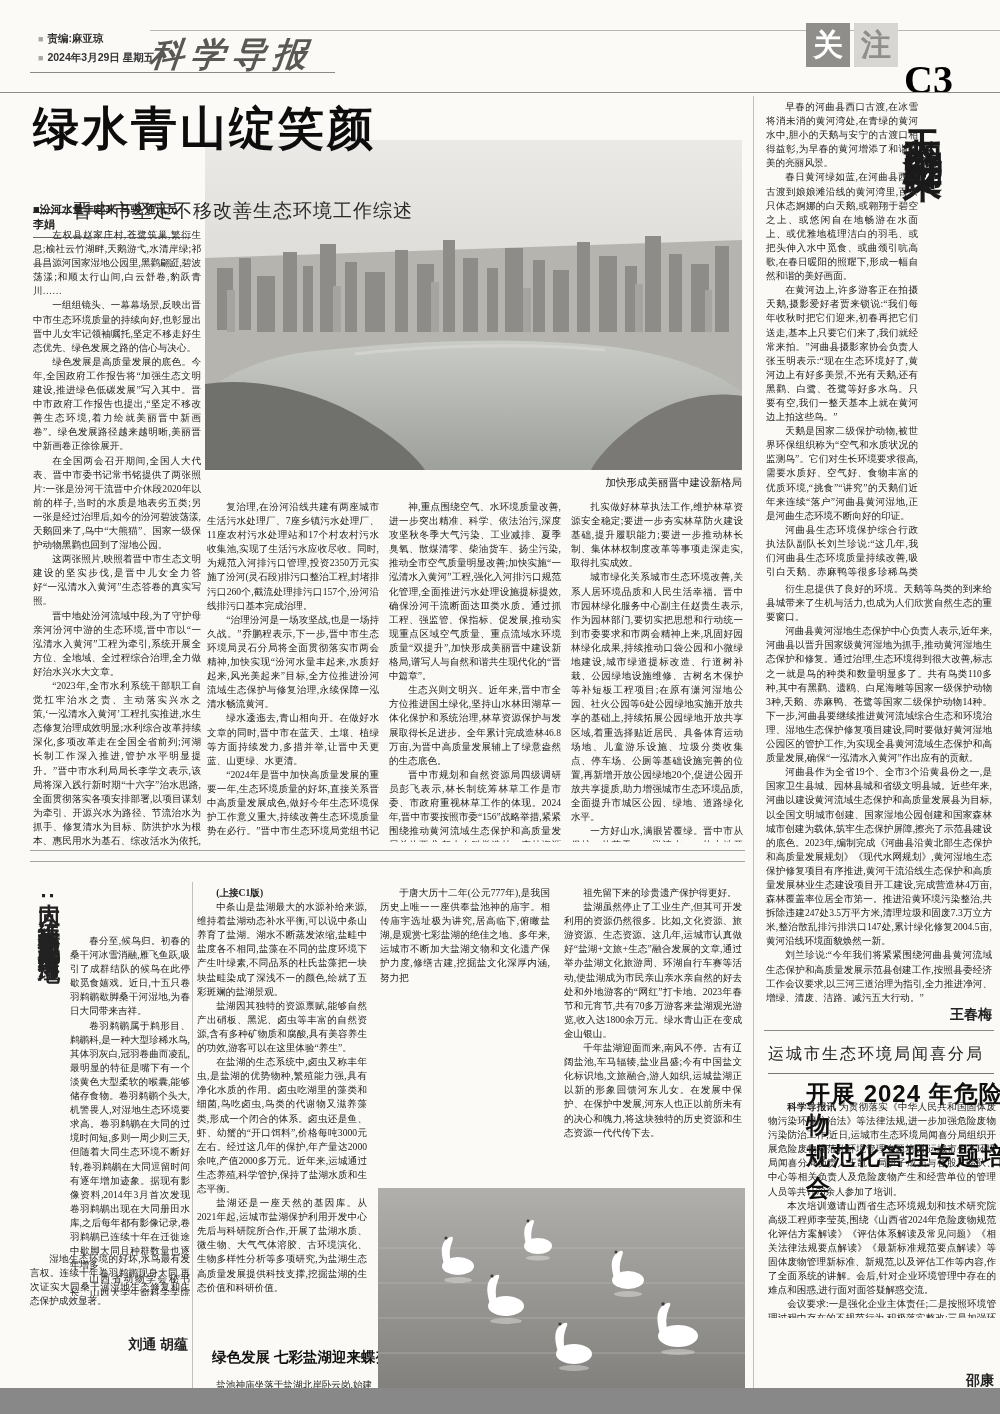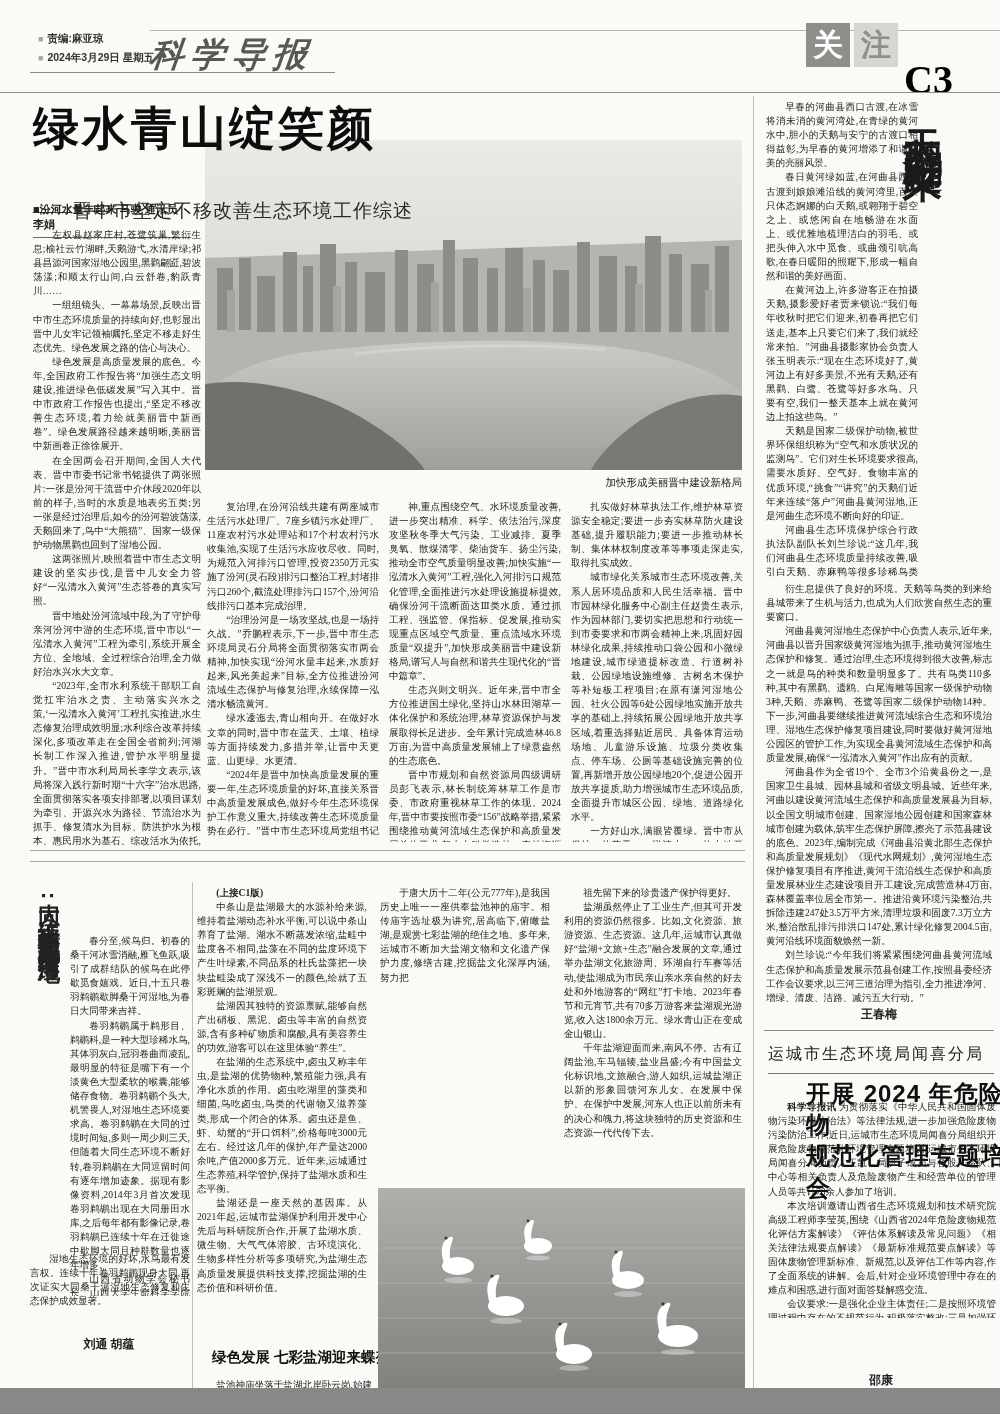--- a/index.html
+++ b/index.html
@@ -25,21 +25,21 @@
   .subhead{font-size:19px;color:#2a2a2a;letter-spacing:1px;}
   .byline{font-size:11px;font-weight:bold;color:#222;border-bottom:1px solid #666;padding-bottom:5px;
           font-family:"Liberation Sans",sans-serif;}
   .caption{font-size:10.5px;color:#222;text-align:right;}
   .doubleline{border-top:1px solid #a8a5a0;border-bottom:1px solid #a8a5a0;height:10px;}
   
   .vtitle{writing-mode:vertical-rl;font-weight:bold;color:#1a1a1a;font-family:"Liberation Sans",sans-serif;}
   .hequ-title{font-size:40px;letter-spacing:8px;}
   .hequ-title .strip2{padding-block-start:212px;}
   .datong-title{font-size:22px;letter-spacing:3px;color:#222;}
-  .sig{font-weight:bold;font-size:12px;text-align:center;color:#222;}
+  .sig{font-weight:bold;font-size:14px;text-align:right;color:#222;}
   
   .kicker{font-size:16px;color:#222;letter-spacing:2px;border-bottom:1px solid #777;padding-bottom:8px;
           font-family:"Liberation Sans",sans-serif;}
   .brief-h{font-size:24px;font-weight:bold;line-height:1.3;letter-spacing:1px;color:#0f0f0f;
            font-family:"Liberation Sans",sans-serif;margin-left:38px;}
   .subhead2{font-size:14.5px;font-weight:bold;color:#111;font-family:"Liberation Sans",sans-serif;}
   .tagline{font-weight:bold;}
   .leadtag{font-weight:bold;font-family:"Liberation Sans",sans-serif;}
 </style>
 </head>

